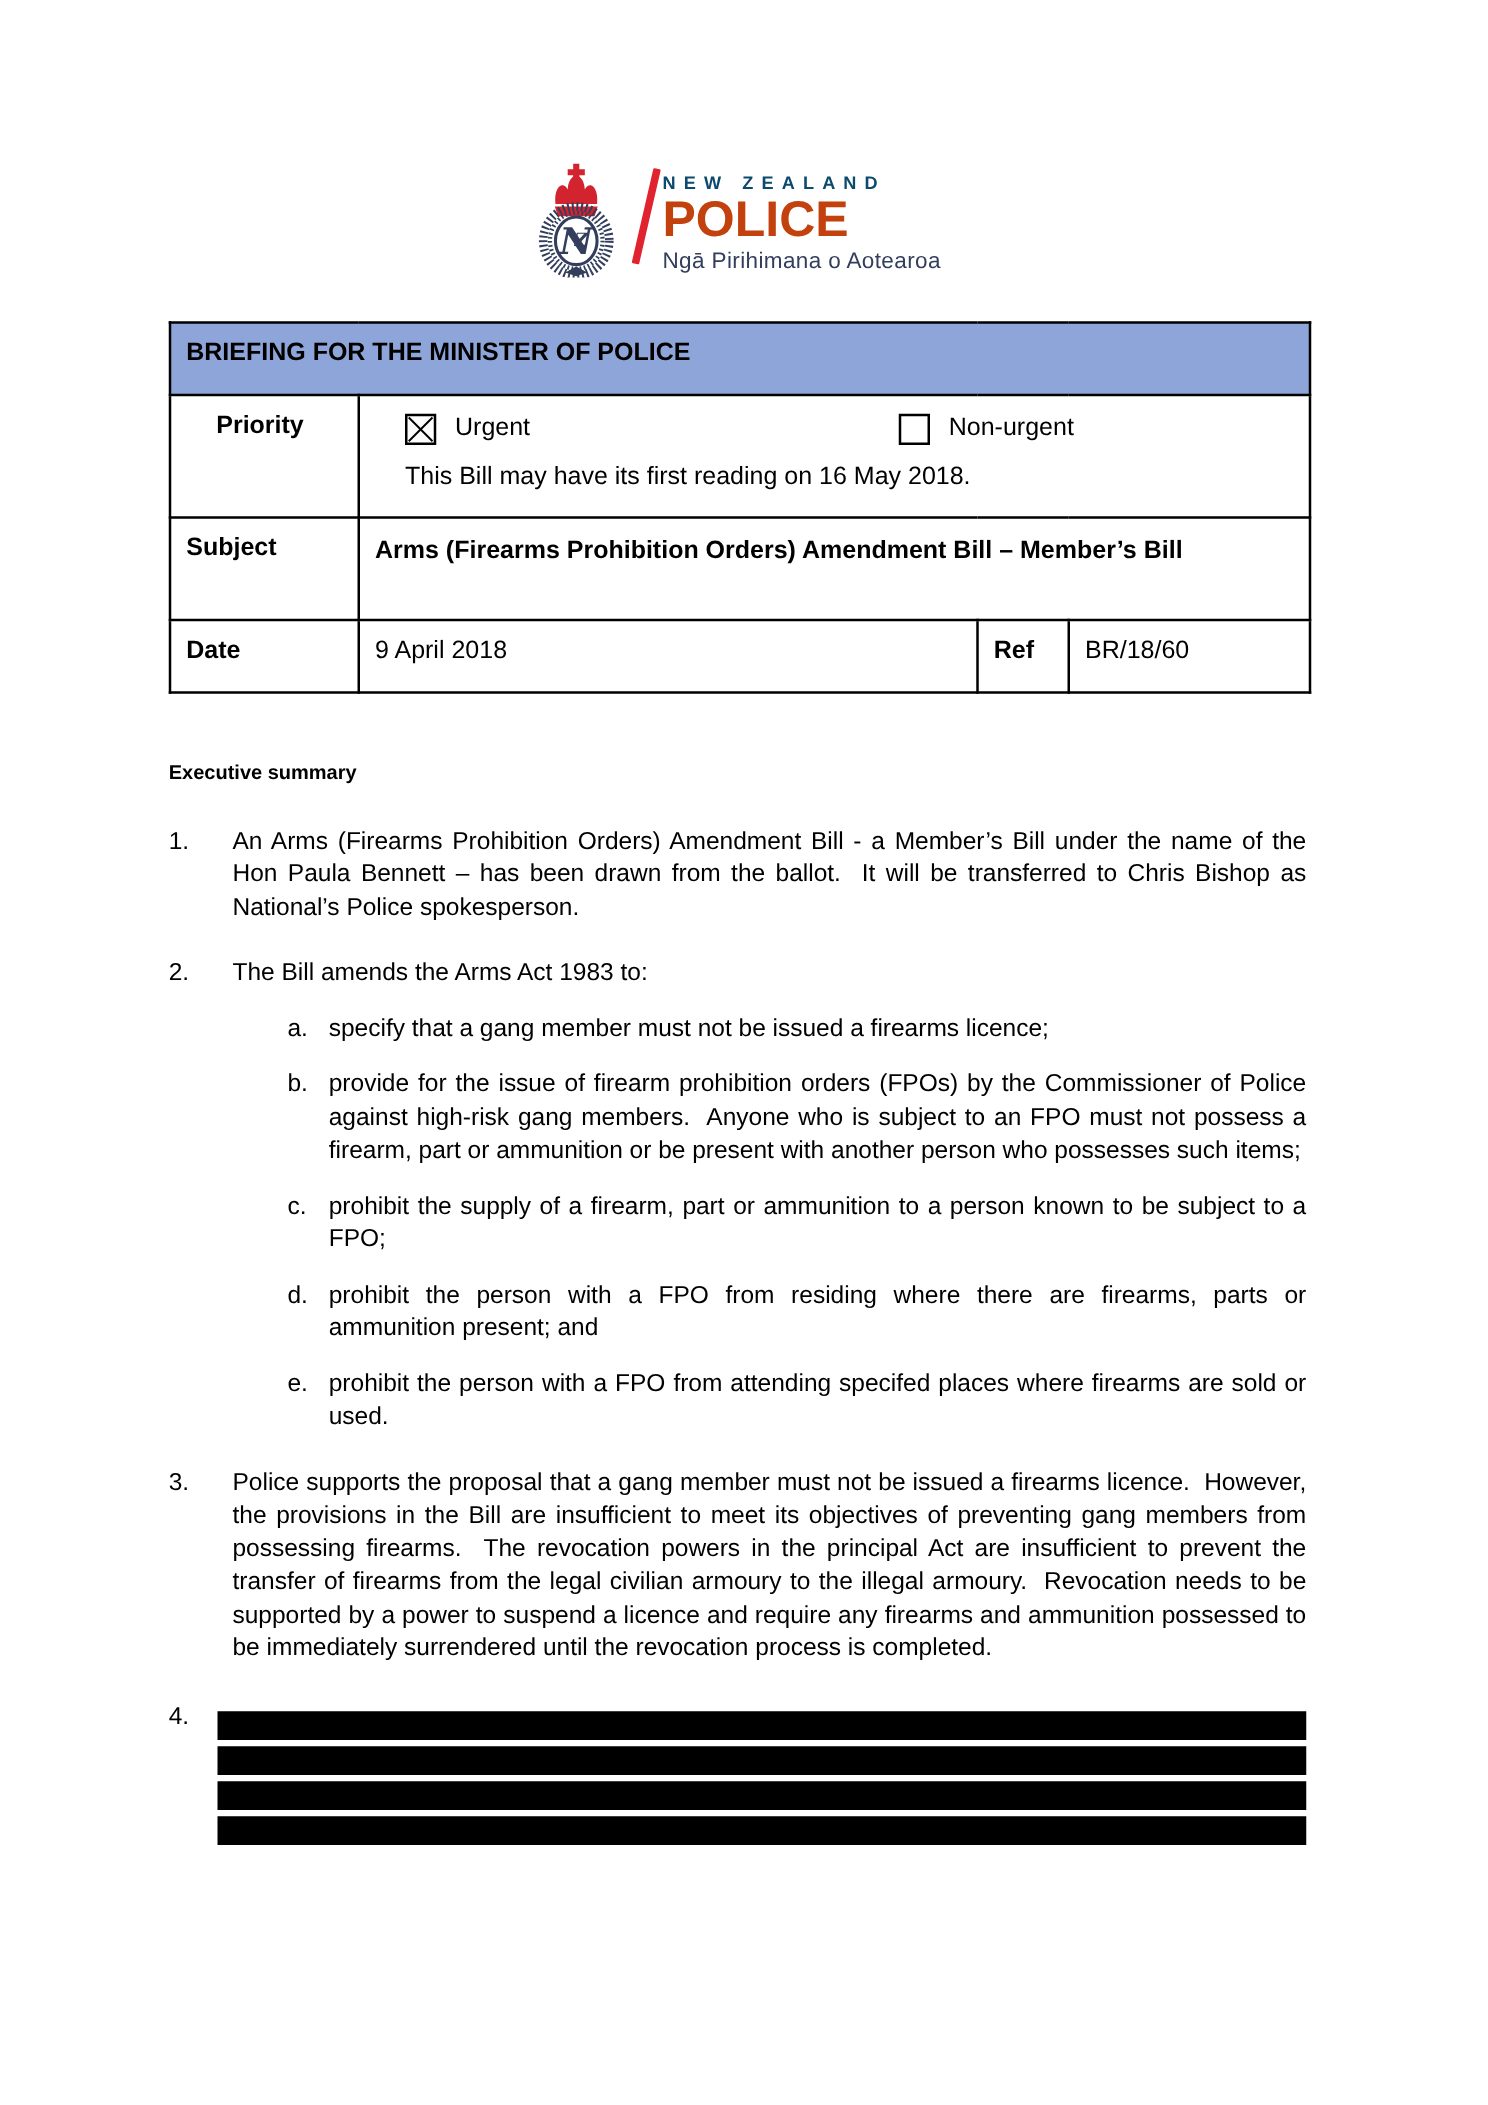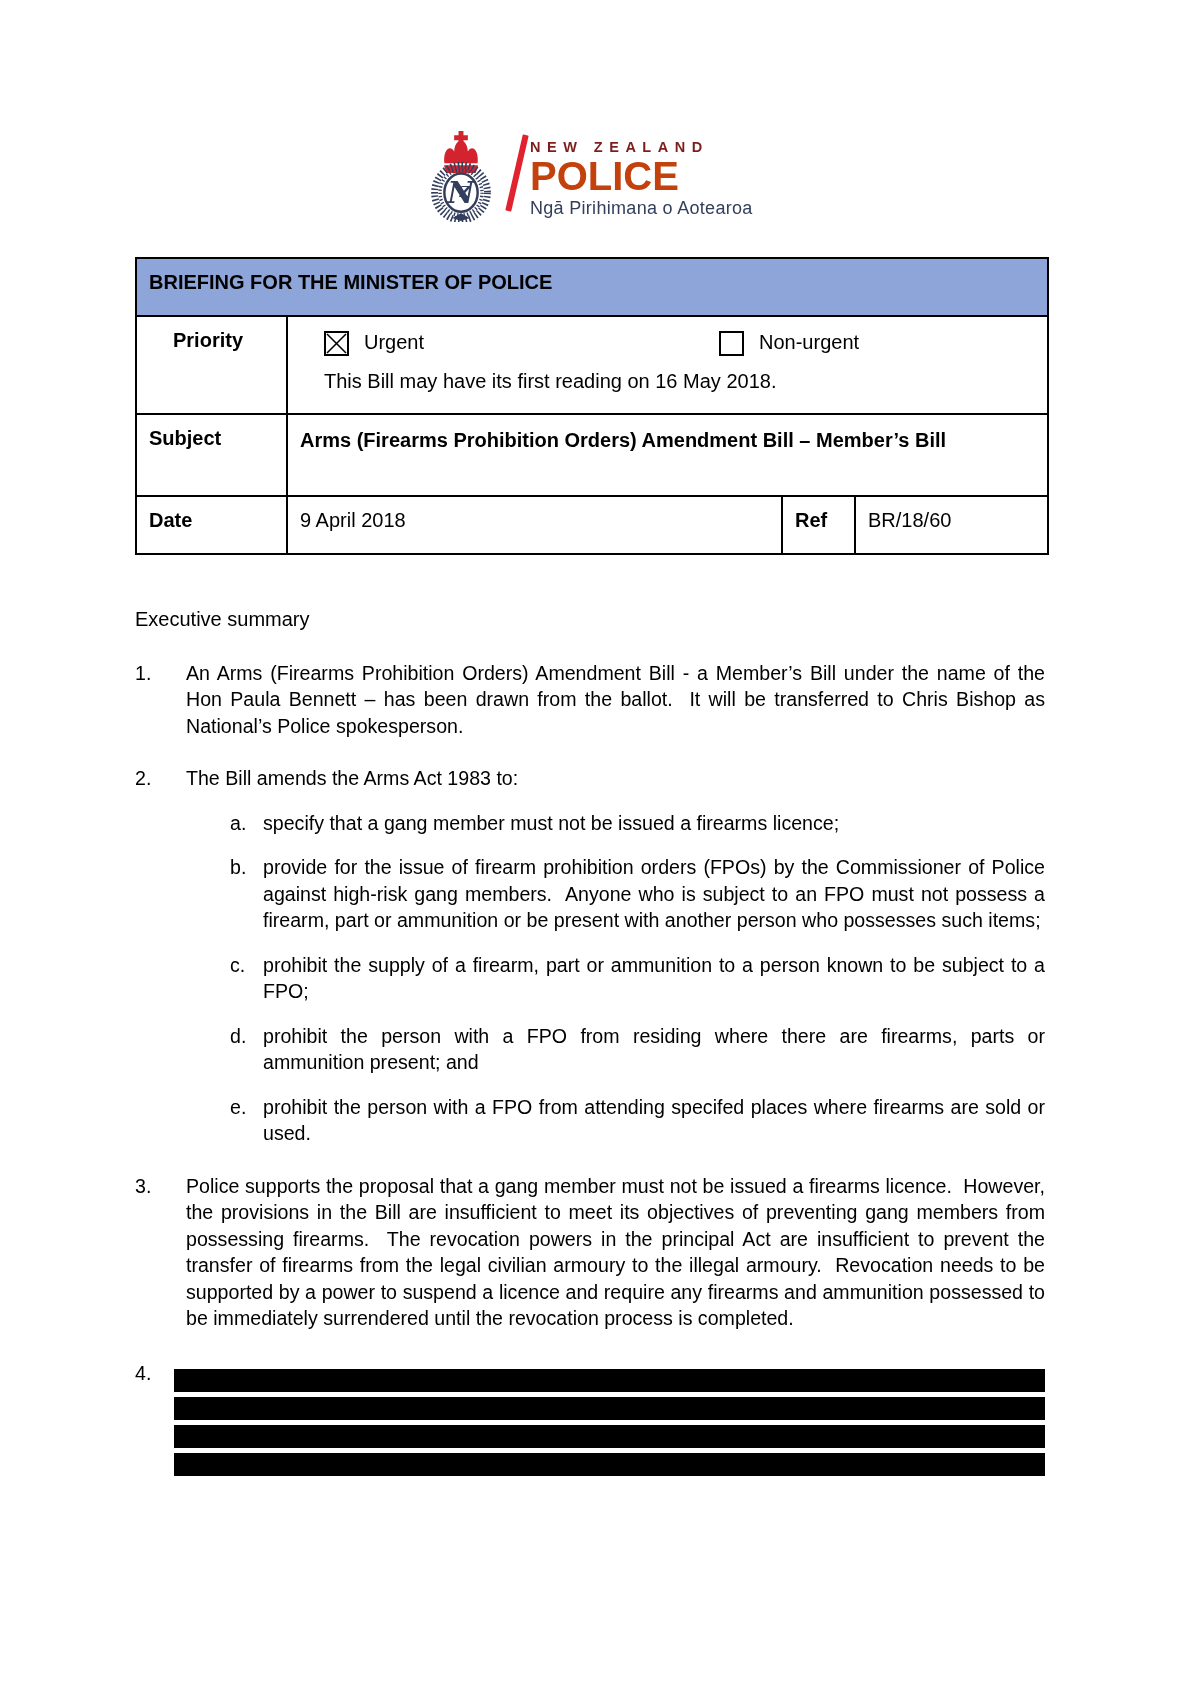--- a/index.html
+++ b/index.html
@@ -5,21 +5,21 @@
   html,body { margin:0; padding:0; background:#ffffff; }
   body { width:1190px; height:1684px; font-family:"Liberation Sans", sans-serif; color:#000; position:relative; }
 
   .page { position:relative; width:1190px; height:1684px; overflow:hidden; background:#fff; }
 
   
   .logo { position:absolute; top:128px; left:424px; display:flex; align-items:flex-start; }
   .crest { width:74px; height:94px; }
   .slash { width:6px; height:78px; background:#E0232E; transform:rotate(13deg); margin:6px 10px 0 16px; border-radius:1px; }
   .logo-text { margin-top:11px; }
-  .logo-nz { font-size:14.5px; font-weight:600; letter-spacing:6.5px; color:#7f1d1d; white-space:nowrap; }
+  .logo-nz { font-size:14.5px; font-weight:600; letter-spacing:6.5px; color:#0c4a6e; white-space:nowrap; }
   .logo-police { font-size:40px; font-weight:bold; letter-spacing:0px; color:#c2410c; line-height:42px; margin-top:0px; white-space:nowrap; }
   .logo-reo { font-size:18px; color:#333E5C; letter-spacing:0.3px; margin-top:1px; white-space:nowrap; }
 
   
   table.briefing { position:absolute; top:257px; left:135px; width:912px; border-collapse:collapse; table-layout:fixed; }
   table.briefing td, table.briefing th { border:2px solid #000; font-size:20px; vertical-align:top; padding:12px 14px 10px 12px; }
   th.title-cell { background:#8DA5D8; height:34px; text-align:left; vertical-align:middle; font-size:21px; font-weight:bold; padding:8px 0; }
   td.lbl { font-weight:bold; }
   tr.priority-tr td { height:74px;padding-left:36px; }
   tr.subject-tr td { height:58px; }
@@ -28,21 +28,21 @@
   .cb-line { display:flex; align-items:center; margin-top:2px; }
   .cb-group { display:flex; align-items:flex-start; }
   .cb-group.first { width:395px; }
   .cbox { width:21px; height:21px; border:2px solid #000; display:inline-block; position:relative; flex:none; }
   .cbox svg { position:absolute; inset:0; }
   .cb-label { margin-left:15px; }
   .priority-note { margin-top:14px; }
 
   
   .content { position:absolute; left:135px; top:606px; width:910px; font-size:19.6px; line-height:26.5px; }
-  .exec-heading { font-size:20px; font-weight:normal; margin:0 0 27px 0; }
+  .exec-heading { font-size:16px; font-weight:bold; margin:0 0 27px 0; }
   .item { display:flex; margin-bottom:26px; }
   .item .num { width:51px; flex:none; }
   .item .ptext { flex:1; text-align:justify; white-space:pre-wrap; }
   .sublist { margin-left:44px; margin-top:18px; }
   .subitem { display:flex; margin-bottom:18px; }
   .subitem:last-child { margin-bottom:0; }
   .subitem .letter { width:33px; flex:none; }
   .subitem .stext { flex:1; text-align:justify; white-space:pre-wrap; }
   .redacted { margin-left:-12px; margin-top:9px; }
   .redaction-bar { height:23px; background:#000; margin-bottom:5px; }

